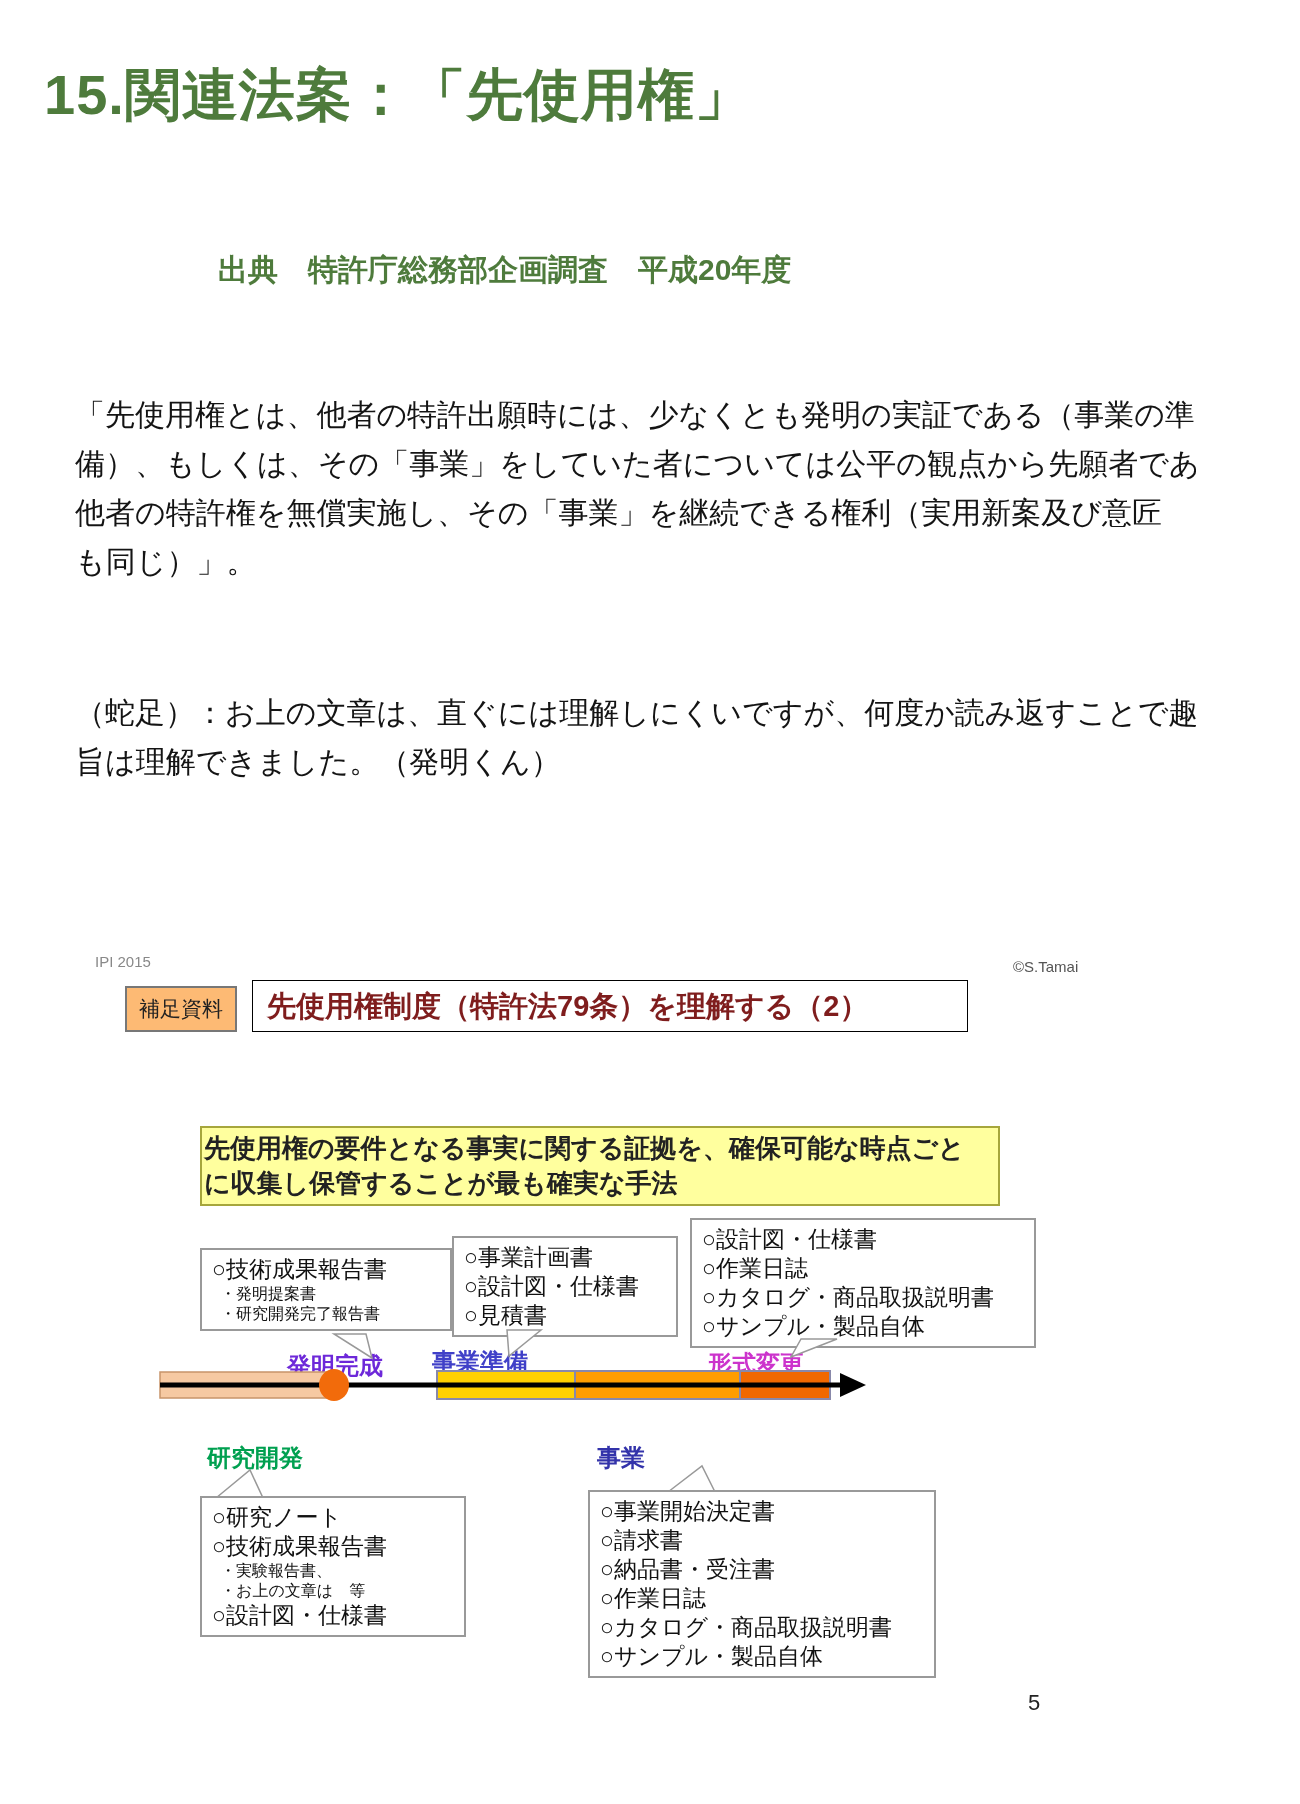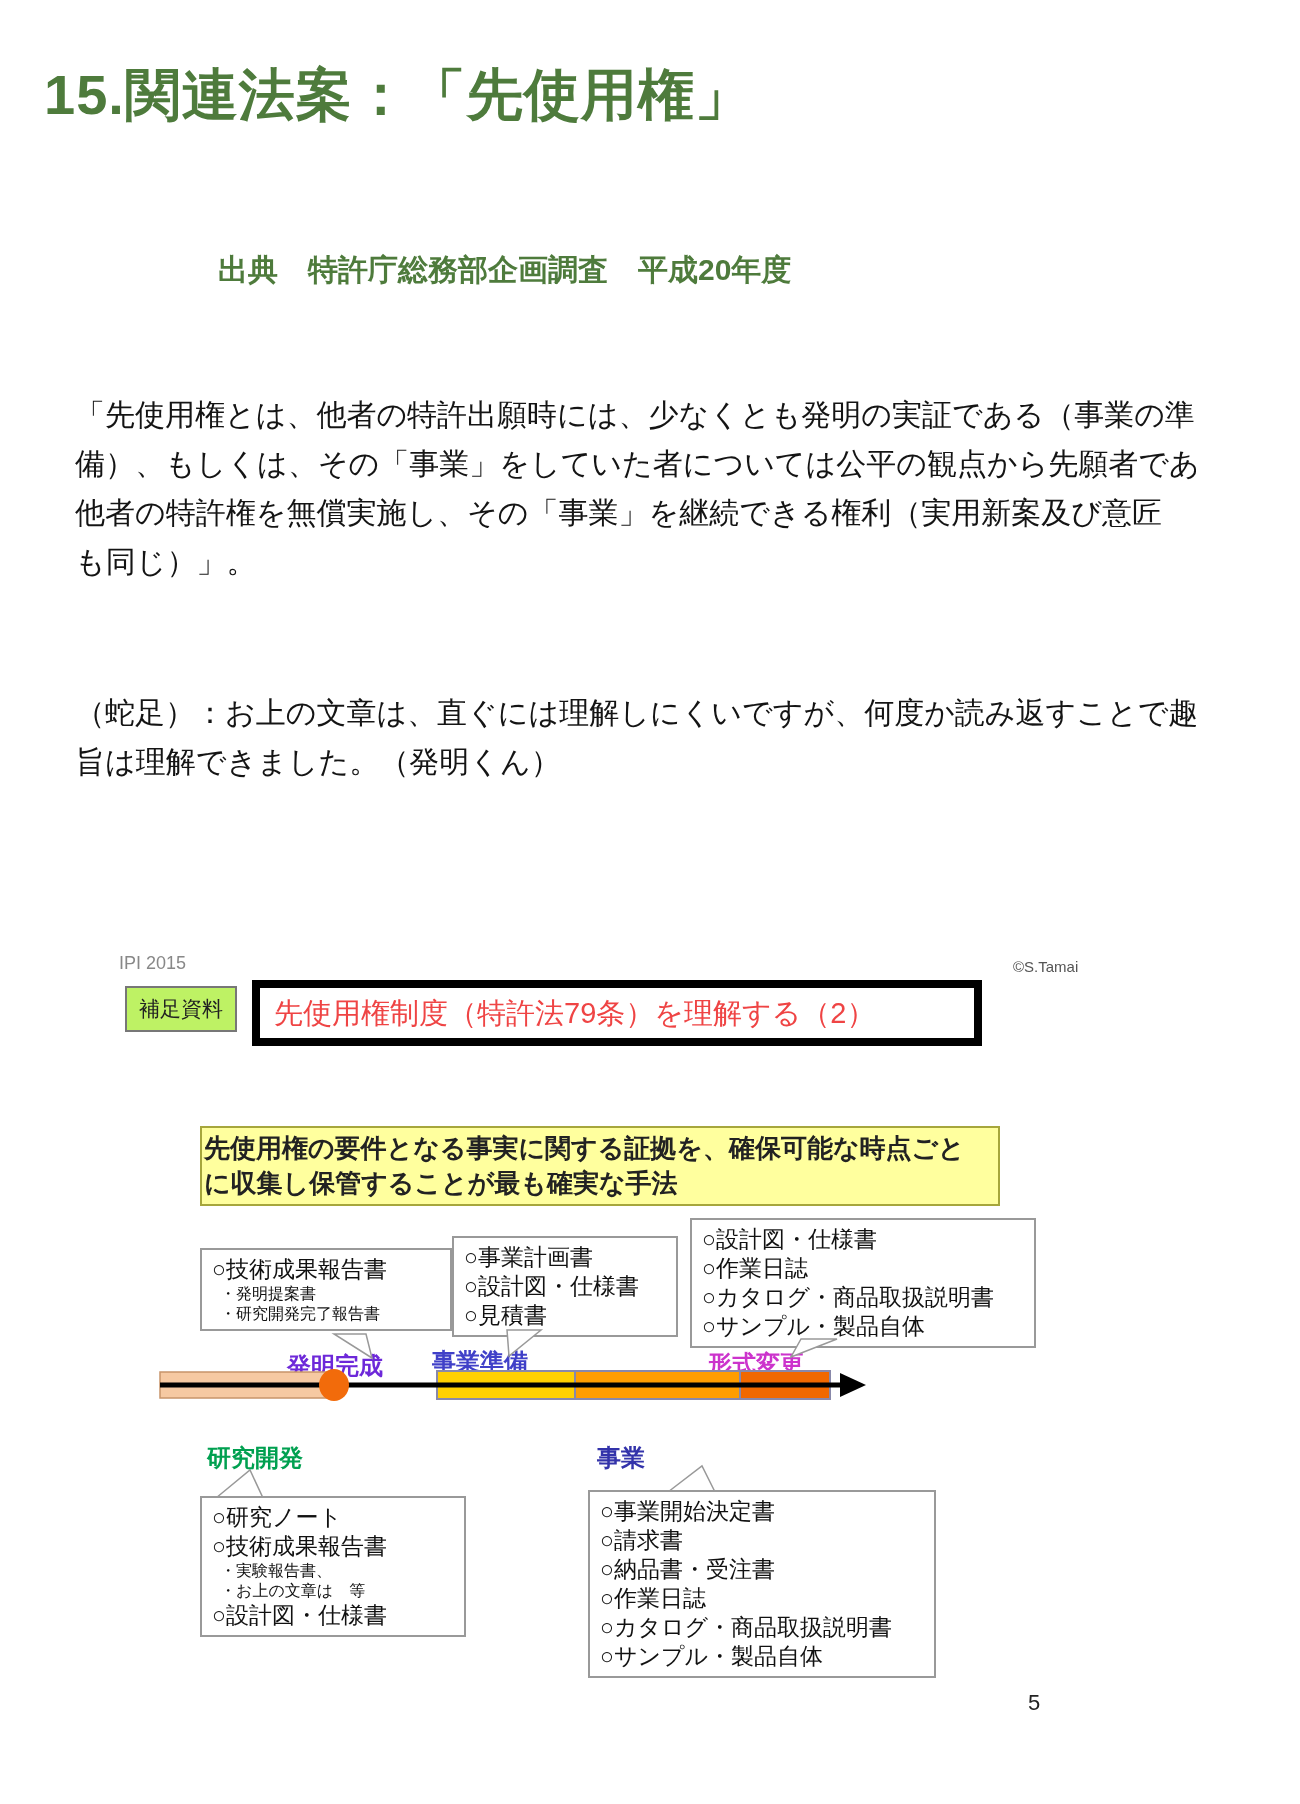--- a/index.html
+++ b/index.html
@@ -22,32 +22,32 @@
     left:218px;top:250px;
     font-size:30px;font-weight:700;
     color:#4E7B3C;white-space:nowrap;
   }
   
   .para{left:75px;width:1020px;font-size:30px;line-height:49px;color:#141414;}
   .p1{top:390px;}
   .p2{top:688px;}
   .para div{white-space:nowrap;}
   
-  .wm-left{left:95px;top:953px;font-size:18px;color:#888;margin-left:24px;}
+  .wm-left{left:95px;top:953px;font-size:15px;color:#888;}
   .wm-right{left:1013px;top:958px;font-size:15px;color:#555;}
   .tagbox{
     left:125px;top:986px;
     border:2px solid #777;padding:7px 12px;
-    font-size:21px;color:#222;background:#bef264;white-space:nowrap;
+    font-size:21px;color:#222;background:#fdba74;white-space:nowrap;
   }
   .dtitle{
     left:252px;top:980px;width:700px;height:50px;
-    border:8px solid #000000;background:#fff;
-    font-size:29px;font-weight:400;line-height:50px;
-    padding-left:14px;white-space:nowrap;color:#ef4444;
+    border:1px solid #000000;background:#fff;
+    font-size:29px;font-weight:700;line-height:50px;
+    padding-left:14px;white-space:nowrap;color:#7f1d1d;
   }
   .note{
     left:200px;top:1126px;width:792px;
     background:#FFFF9E;border:2px solid #A6A63C;
     font-size:26px;font-weight:700;line-height:35px;
     padding:3px 2px;color:#222;
   }
   .note div{white-space:nowrap;}
   
   .callout{

